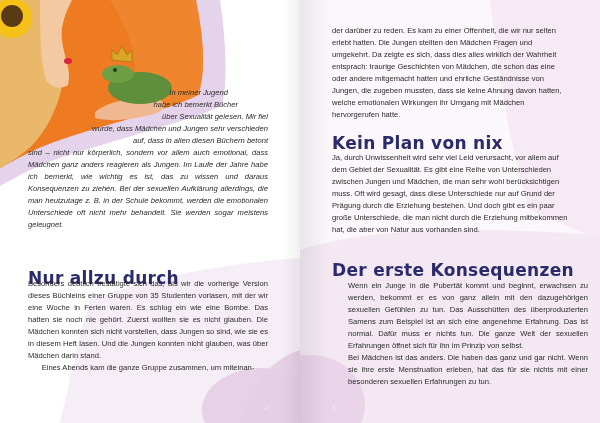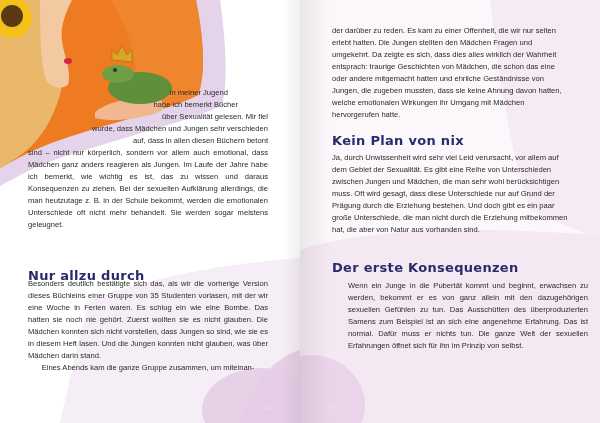--- a/index.html
+++ b/index.html
@@ -21,26 +21,26 @@
   .photo-wrap { position: absolute; left: 0; top: 0; width: 300px; height: 190px; }
   .photo-wrap svg { display: block; }
 
   .text {
     position: absolute;
     font-family: "Liberation Sans", sans-serif;
     font-size: 7.6px; line-height: 12px; color: #2a2a2a;
     text-align: justify;
   }
   .text p { margin: 0; }
-  .intro { left: 28px; top: 87px; width: 240px; }
+  .intro { left: 28px; top: 87px; width: 240px; font-style: italic; }
   .intro .l { display: block; text-align: right; white-space: nowrap; }
   .heading {
     position: absolute;
     font-family: "DejaVu Sans", sans-serif;
-    font-weight: bold; font-size: 13px; color: #2b2a6b;
+    font-weight: bold; font-size: 17px; color: #2b2a6b;
     letter-spacing: 0.3px; white-space: nowrap;
   }
   .pnum { position: absolute; font-size: 6px; color: #f3e8f1; }
 </style>
 </head>
 <body>
 
 <div class="spread">
 
   <div class="page page-left">
@@ -116,19 +116,20 @@
     <div class="heading" style="left:32px;top:133px">Kein Plan von nix</div>
 
     <div class="text" style="left:32px;top:152px;width:240px">
       <p style="text-align:left">Ja, durch Unwissenheit wird sehr viel Leid verursacht, vor allem auf dem Gebiet der Sexualität. Es gibt eine Reihe von Unterschieden zwischen Jungen und Mädchen, die man sehr wohl berücksichtigen muss. Oft wird gesagt, dass diese Unterschiede nur auf Grund der Prägung durch die Erziehung bestehen. Und doch gibt es ein paar große Unterschiede, die man nicht durch die Erziehung mitbekommen hat, die aber von Natur aus vorhanden sind.</p>
     </div>
 
     <div class="heading" style="left:32px;top:260px">Der erste Konsequenzen</div>
 
     <div class="text" style="left:48px;top:280px;width:240px">
       <p>Wenn ein Junge in die Pubertät kommt und beginnt, erwachsen zu werden, bekommt er es von ganz allein mit den dazugehörigen sexuellen Gefühlen zu tun. Das Ausschütten des überproduzierten Samens zum Beispiel ist an sich eine angenehme Erfahrung. Das ist normal. Dafür muss er nichts tun. Die ganze Welt der sexuellen Erfahrungen öffnet sich für ihn im Prinzip von selbst.</p>
+      <p>Bei Mädchen ist das anders. Die haben das ganz und gar nicht. Wenn sie ihre erste Menstruation erleben, hat das für sie nichts mit einer besonderen sexuellen Erfahrungen zu tun.</p>
     </div>
 
     <div class="pnum" style="left:32px;top:405px">5</div>
     <div class="gutter-shade-r"></div>
   </div>
 
 </div>
 
 </body></html>

